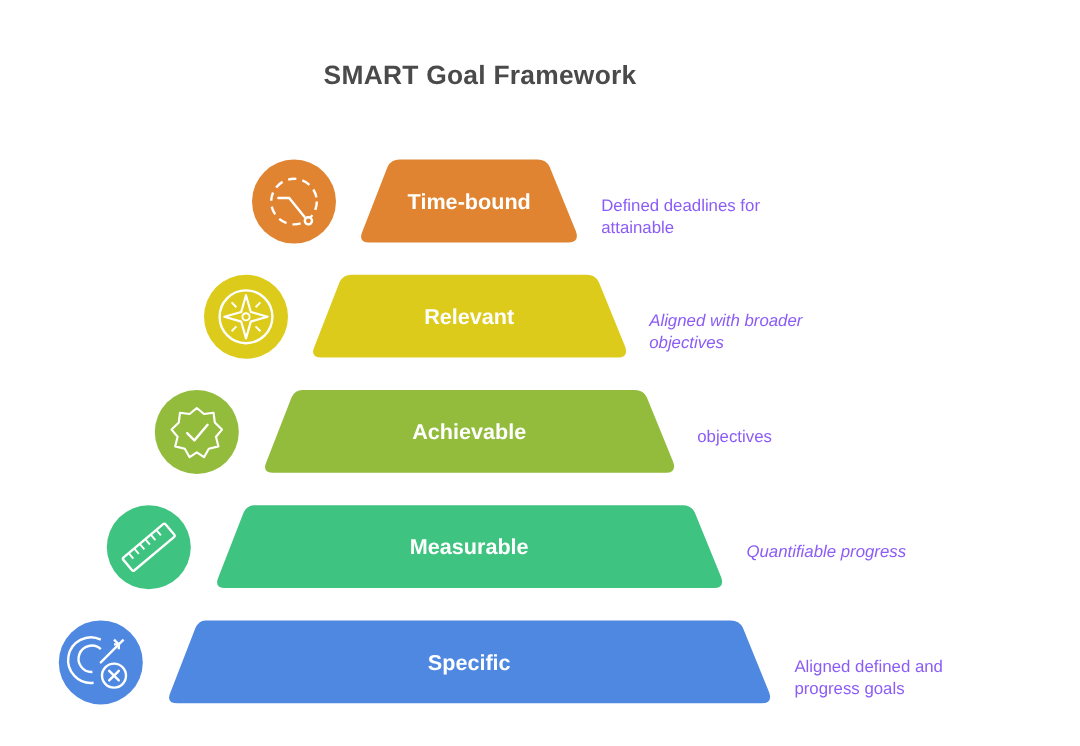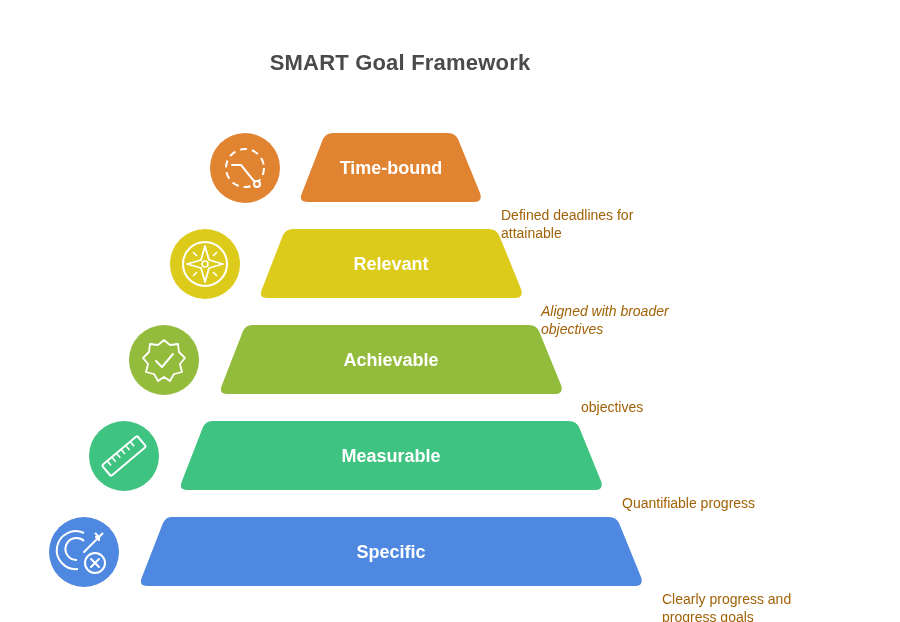--- a/index.html
+++ b/index.html
@@ -1,20 +1,20 @@
 <!DOCTYPE html>
 <html><head>
 <meta charset="utf-8">
 <style>
   html, body { margin: 0; padding: 0; background: #ffffff; }
   body { width: 900px; height: 622px; position: relative; overflow: hidden; font-family: "Liberation Sans", sans-serif; }
   .title { position: absolute; top: 50px; left: 0; width: 800px; text-align: center; font-size: 22px; font-weight: bold; color: #4a4a4a; letter-spacing: 0.2px; }
   svg.diagram { position: absolute; left: 0; top: 0; }
   .tier-label { font-family: "Liberation Sans", sans-serif; font-weight: bold; font-size: 18px; fill: #ffffff; }
-  .desc { position: absolute; font-size: 14px; line-height: 18px; color: #a16207; width: 180px; margin-top: 44px; }
+  .desc { position: absolute; font-size: 14px; line-height: 18px; color: #8b5cf6; width: 180px; }
 </style>
 </head>
 <body>
 
 <div class="title">SMART Goal Framework</div>
 
 <svg class="diagram" width="900" height="622" viewBox="0 0 900 622">
 
   <g>
     <path d="M333,133 L448,133 Q455,133 458,139 L480,193 Q483,202 474,202 L308,202 Q298,202 302,193 L323,139 Q326,133 333,133 Z" fill="#E08432"></path>
@@ -90,19 +90,19 @@
   <div>Defined deadlines for</div>
   <div>attainable</div>
 </div>
 <div class="desc" style="left:541px; top:258px;font-style:italic;">
   <div>Aligned with broader</div>
   <div>objectives</div>
 </div>
 <div class="desc" style="left:581px; top:354px;">
   <div>objectives</div>
 </div>
-<div class="desc" style="left:622px; top:450px;">
+<div class="desc" style="left:622px; top:450px;font-style:italic;">
   <div>Quantifiable progress</div>
 </div>
 <div class="desc" style="left:662px; top:546px;">
-  <div>Clearly progress and</div>
+  <div>Aligned defined and</div>
   <div>progress goals</div>
 </div>
 
 </body></html>

